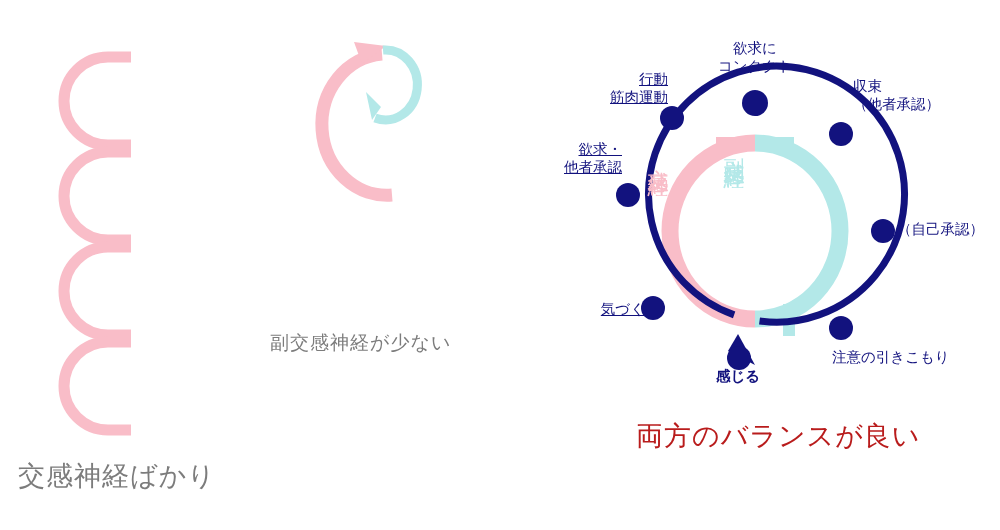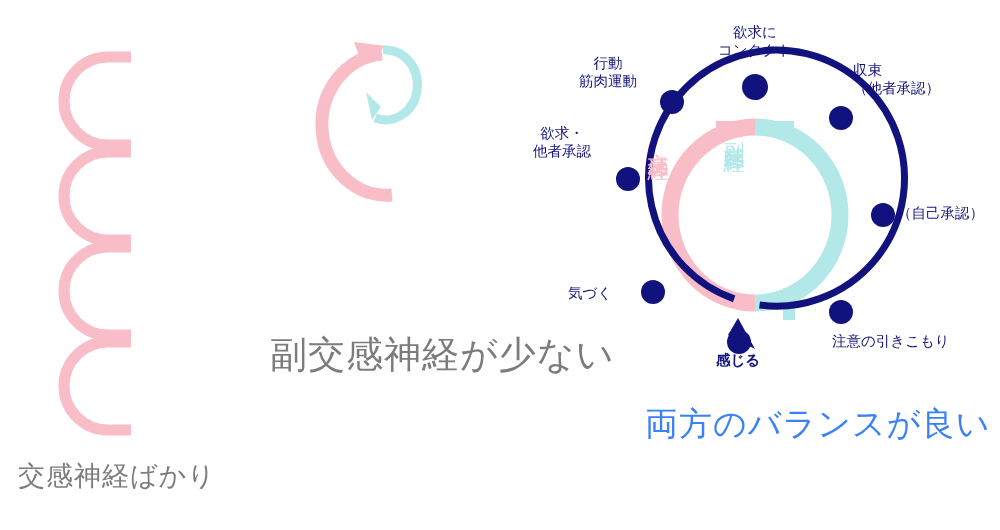--- a/index.html
+++ b/index.html
@@ -43,53 +43,52 @@
   #panel-low-parasympathetic {
     left: 250px;
     top: 0px;
     width: 300px;
     height: 530px;
   }
   #panel-low-parasympathetic .caption {
     position: absolute;
     left: 20px;
     top: 330px;
-    font-size: 37px;
+    font-size: 19px;
     color: #7c7c7c;
     letter-spacing: 1px;
     white-space: nowrap;
   }
   
   #panel-balanced {
     left: 540px;
-    top: 0px;
+    top: 16px;
     width: 460px;
     height: 453px;
   }
   #panel-balanced .caption {
     position: absolute;
     left: 96px;
     top: 402px;
-    font-size: 33px;
-    color: #3b82f6;
+    font-size: 27px;
+    color: #b91c1c;
     letter-spacing: 1px;
     white-space: nowrap;
-    margin-left: 9px;
   }
   
   .node-label {
     position: absolute;
     color: #12127e;
     font-size: 14.5px;
     line-height: 1.22;
     white-space: pre;
     font-family: "Liberation Sans", "DejaVu Sans", sans-serif;
   }
   .node-label.c  { text-align: center; }
-  .node-label.r  { text-align: center; }
+  .node-label.r  { text-align: right; text-decoration: underline; }
   .node-label.l  { text-align: left; }
 
   
   .ring-label {
     position: absolute;
     writing-mode: vertical-rl;
     text-orientation: upright;
     font-size: 21px;
     letter-spacing: 3px;
     line-height: 1;

